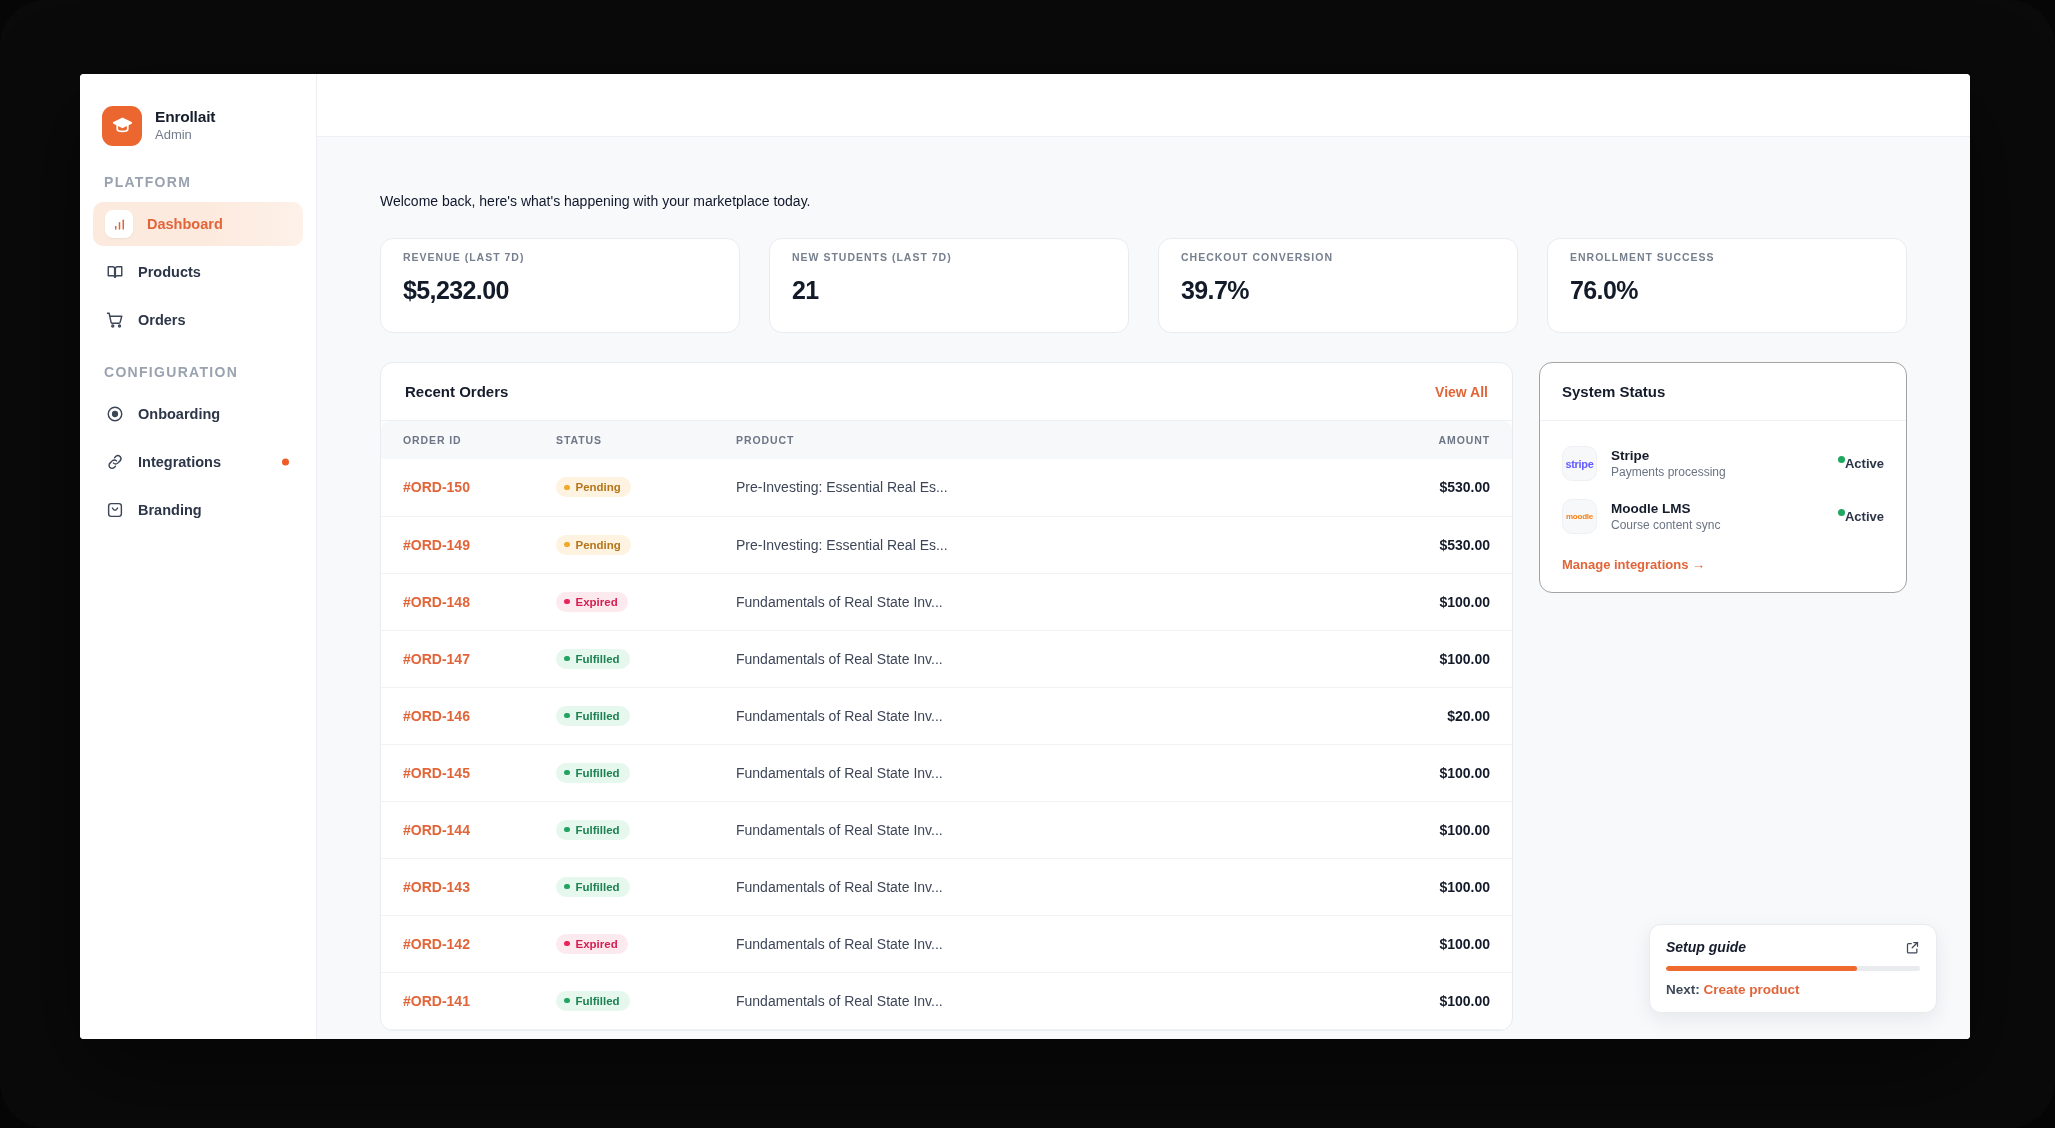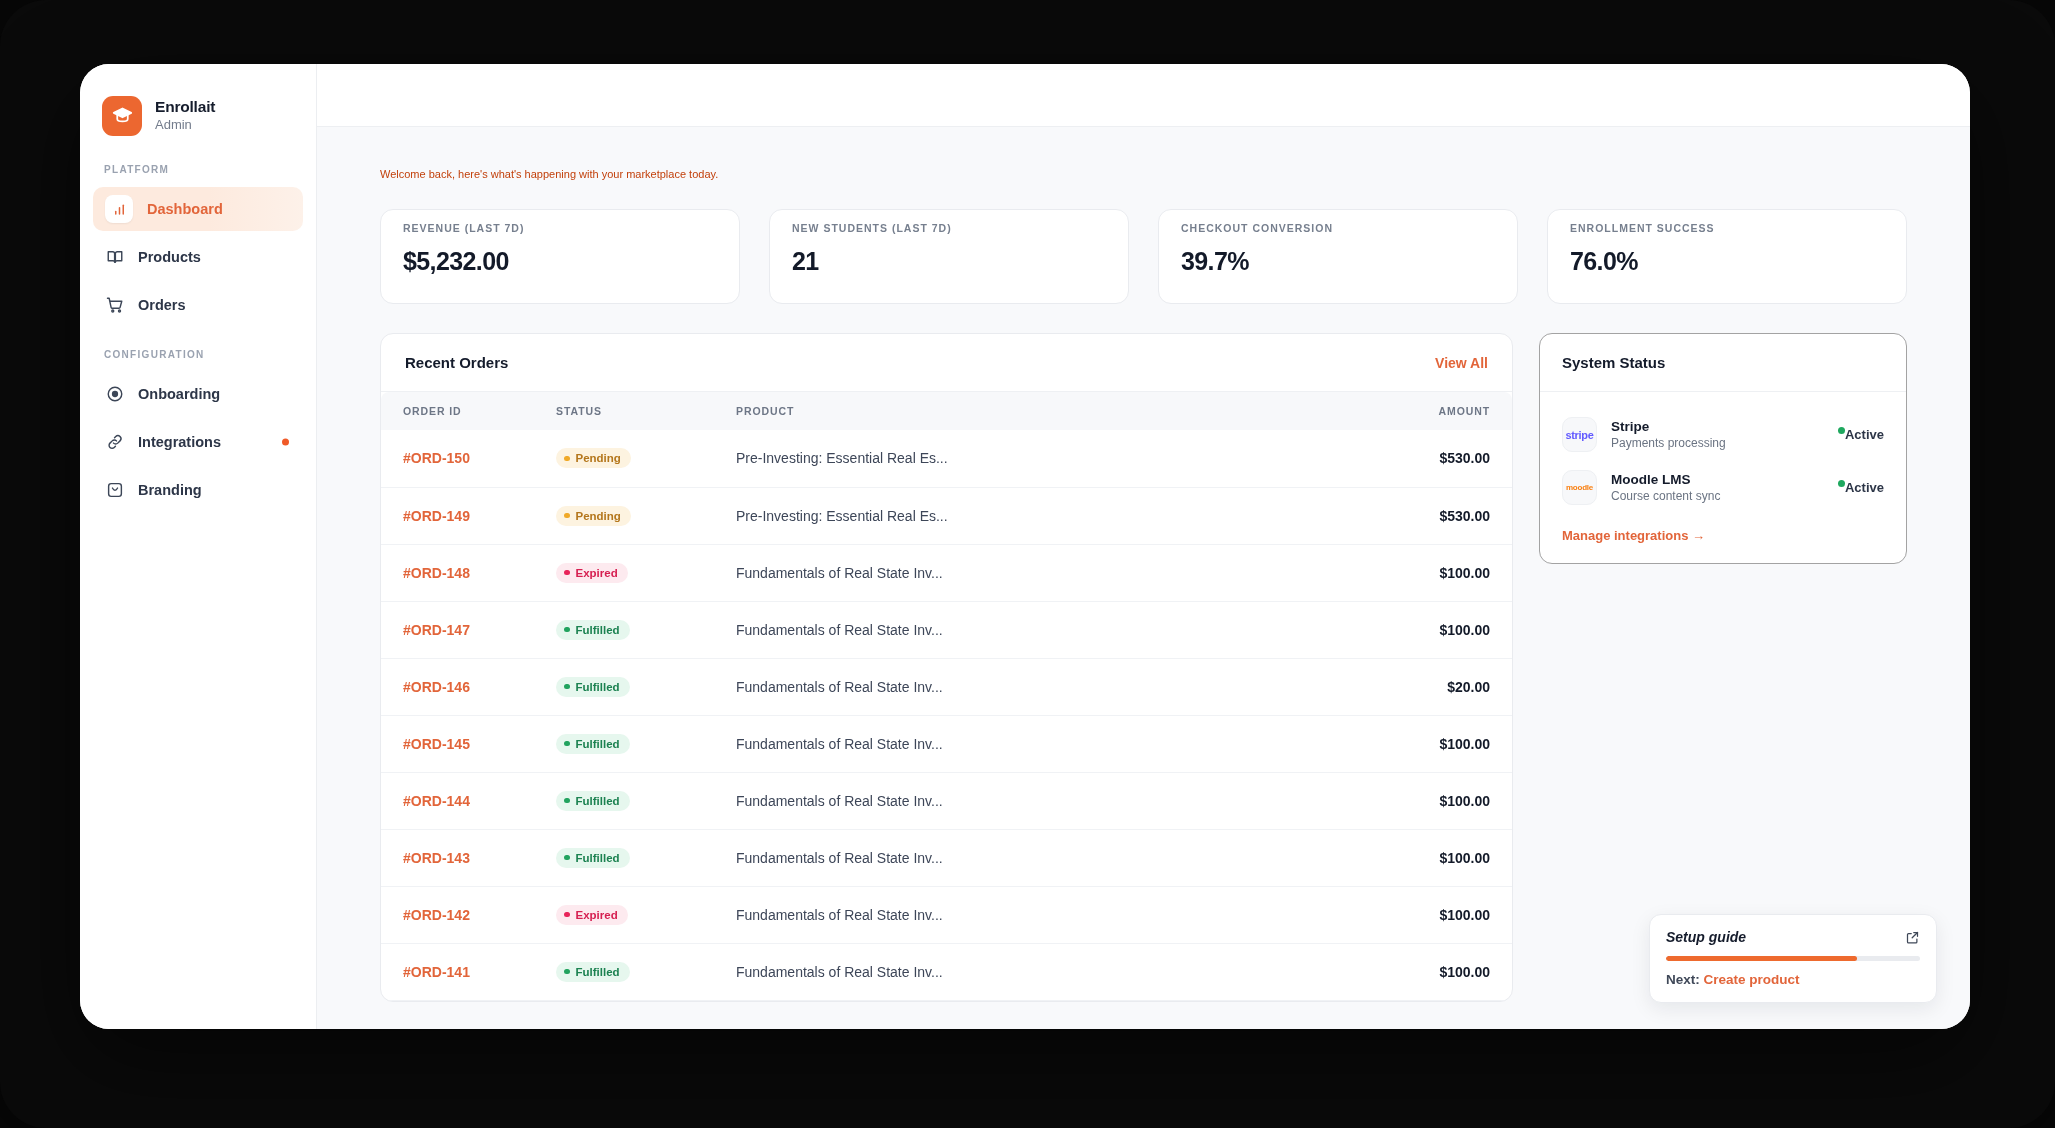--- a/index.html
+++ b/index.html
@@ -15,24 +15,24 @@
     background: #060606;
   }
   
   #frame-bg {
     position: absolute; left: 0; top: 0; width: 2055px; height: 1128px;
     background: #0a0a0a;
     border-radius: 46px;
   }
   #app-window {
     position: absolute;
-    left: 80px; top: 64px;
+    left: 80px; top: 74px;
     width: 1890px; height: 965px;
     background: #ffffff;
-    border-radius: 29px;
+    border-radius: 4px;
     overflow: hidden;
     display: flex;
     box-shadow: 0 30px 90px rgba(0,0,0,0.55);
   }
 
   
   .sidebar {
     width: 237px;
     flex: 0 0 237px;
     background: #ffffff;
@@ -50,21 +50,21 @@
     background: #ec6730;
     display: flex; align-items: center; justify-content: center;
     flex: 0 0 40px;
   }
   .brand-text { line-height: 1.15; }
   .brand-name { font-size: 15.5px; font-weight: 700; color: #151c2c; letter-spacing: -0.2px; }
   .brand-role { font-size: 13px; color: #737c8c; margin-top: 2px; }
 
   .nav-section { margin-top: 22px; }
   .nav-label {
-    font-size: 10px; letter-spacing: 1.3px; font-weight: 700;
+    font-size: 14px; letter-spacing: 1.3px; font-weight: 700;
     color: #9aa2b0; padding: 0 0 0 24px; margin-bottom: 12px;
     text-transform: uppercase;
   }
   .nav-item {
     display: flex; align-items: center; gap: 14px;
     height: 44px;
     margin: 0 13px 4px 13px;
     padding: 0 12px;
     border-radius: 10px;
     font-size: 14.5px;
@@ -112,21 +112,21 @@
   .content {
     flex: 1 1 auto;
     background: #f8f9fb;
     padding: 36px 0 0 0;
     overflow: hidden;
     position: relative;
   }
   .content-inner { padding: 0 63px 0 63px; }
 
   .page-title { font-size: 27px; font-weight: 700; color: #141b2b; letter-spacing: -0.5px; }
-  .page-sub { font-size: 11px; color: #c2410c; margin-top: 5px; }
+  .page-sub { font-size: 14px; color: #0f172a; margin-top: 20px; }
 
   
   .kpi-row { display: flex; gap: 29px; margin-top: 29px; }
   .kpi-card {
     flex: 1 1 0; min-width: 0;
     background: #ffffff;
     border: 1px solid #e9ebef;
     border-radius: 13px;
     padding: 12px 22px 22px 22px;
     height: 95px;

